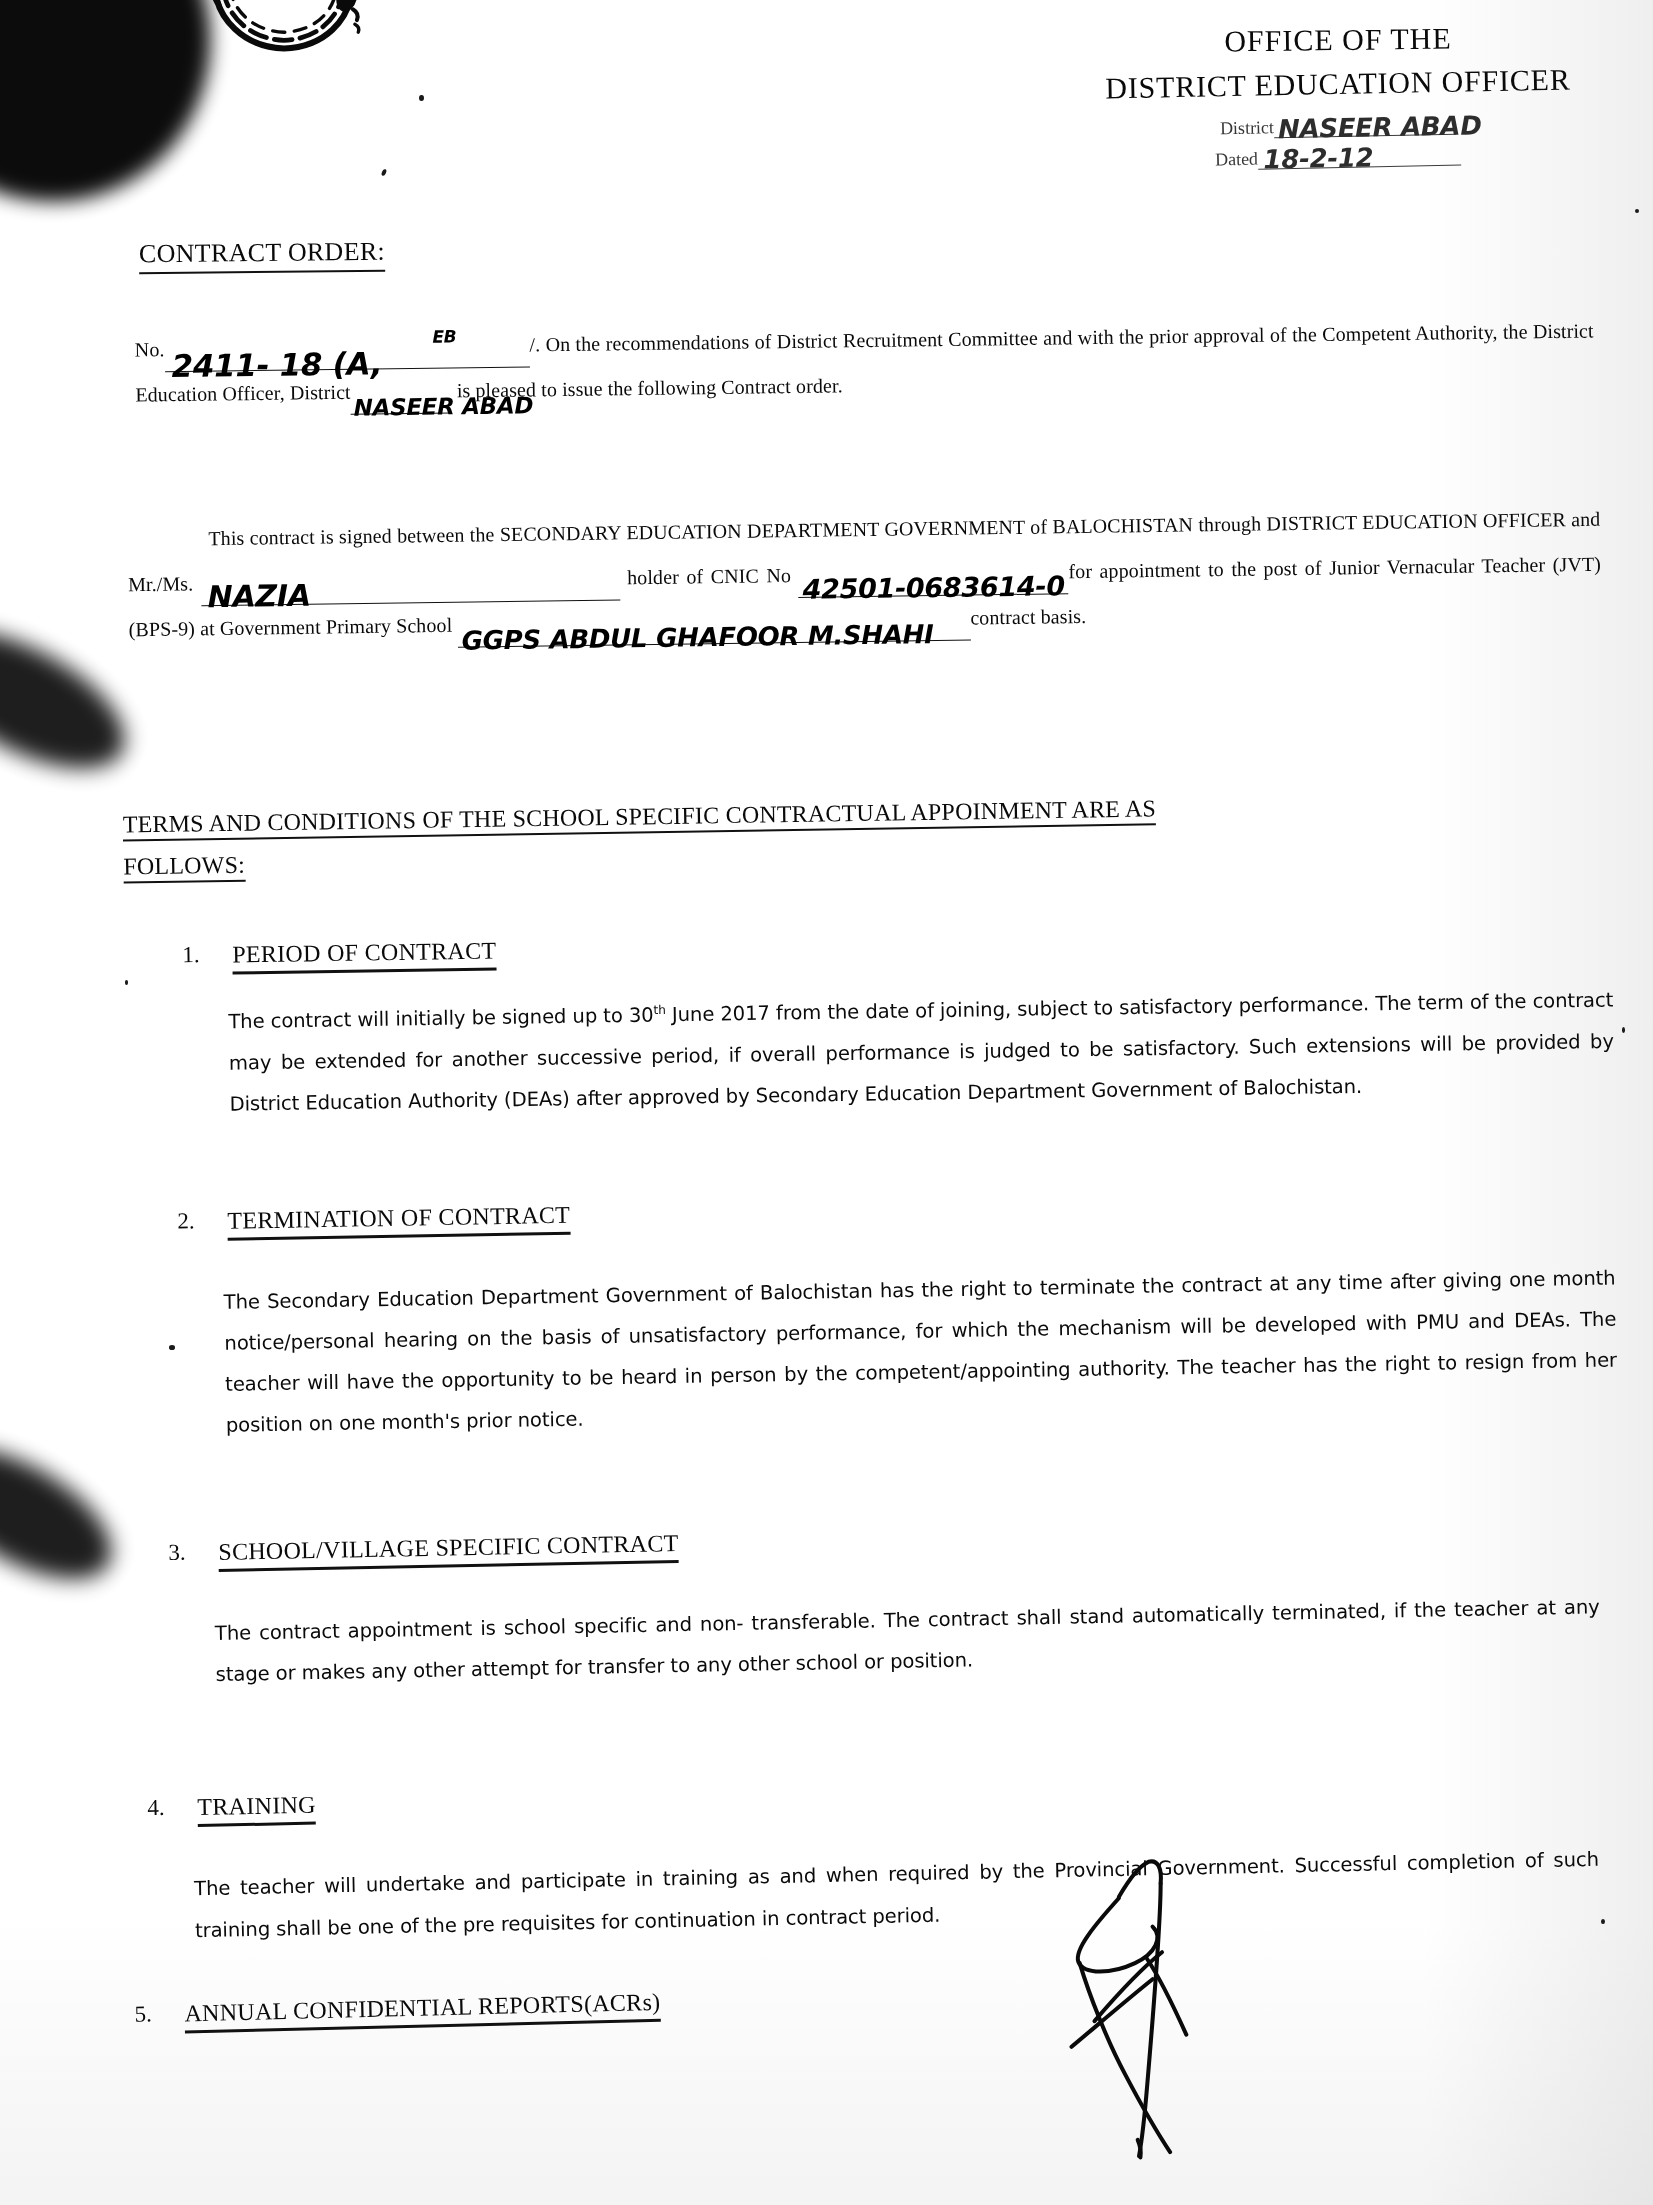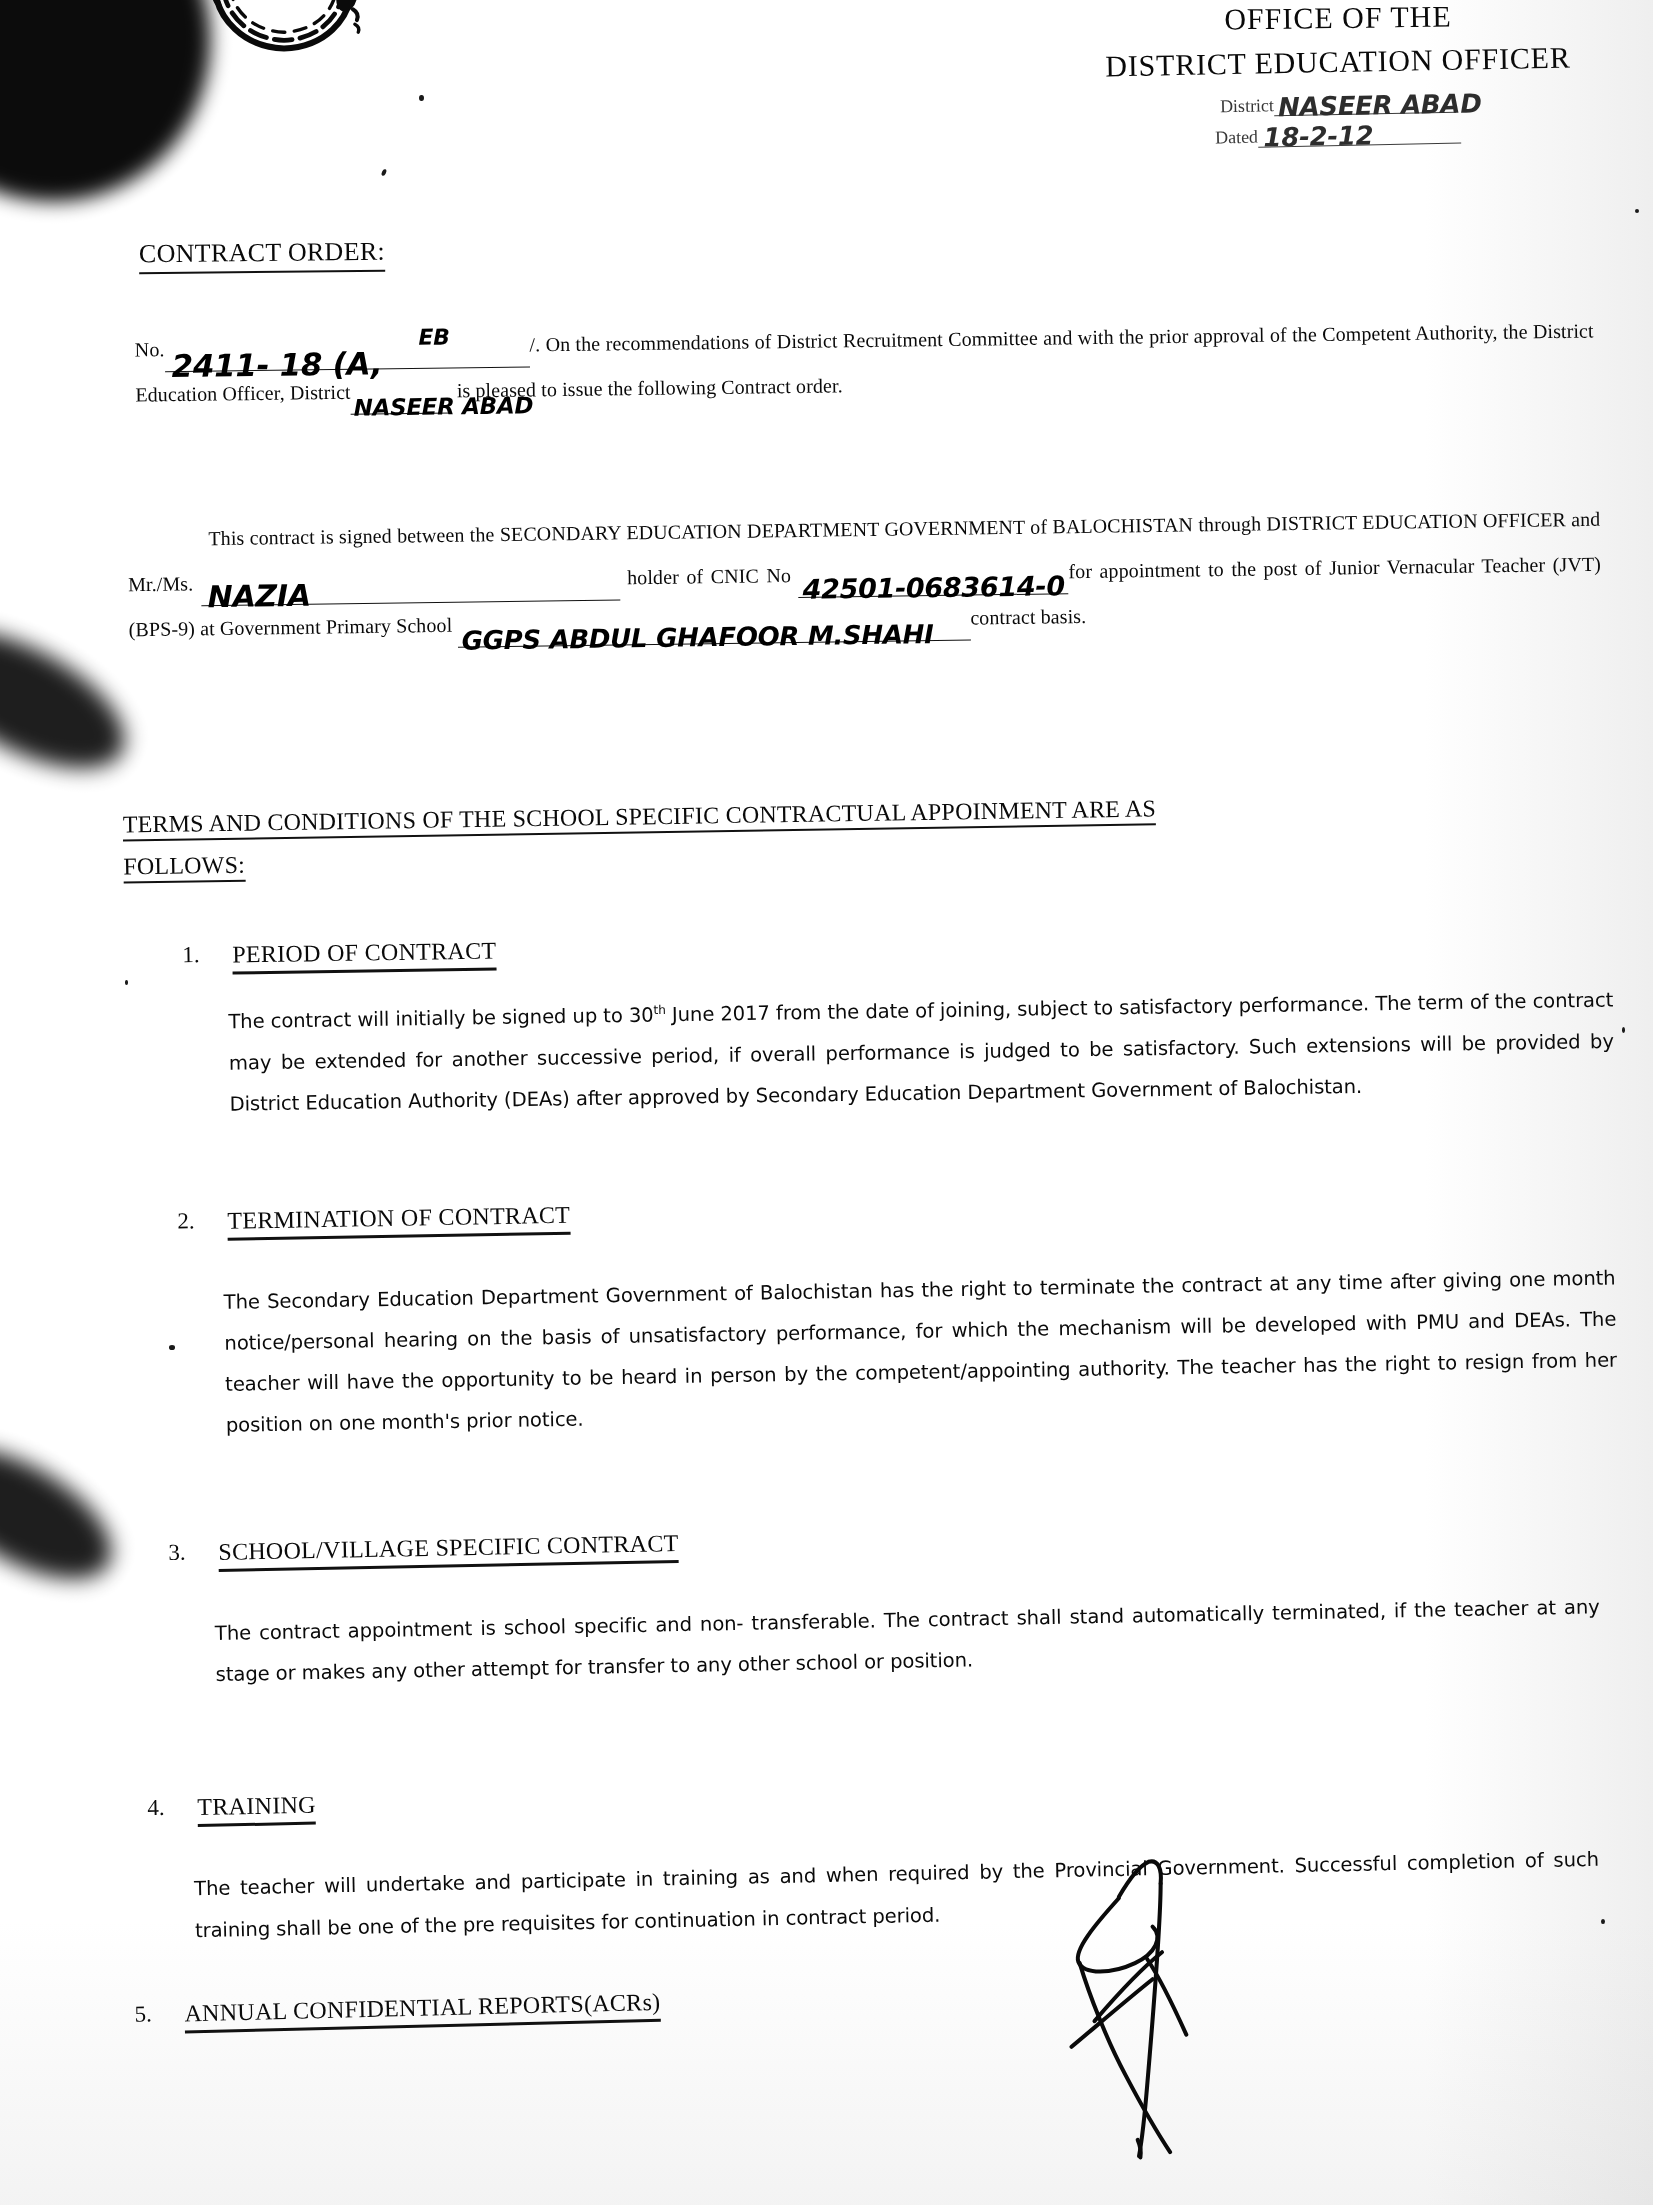--- a/index.html
+++ b/index.html
@@ -66,21 +66,21 @@
   
   #emblem {
     position: absolute;
     left: 203px; top: -15px;
     width: 162px; height: 81px;
   }
 
   
   #letterhead {
     position: absolute;
-    left: 1054px; top: 1px;
+    left: 1054px; top: 23px;
     width: 568px;
     text-align: center;
   }
   .lh-line1 {
     font-size: 30px;
     letter-spacing: 1px;
     transform: rotate(-0.7deg);
     margin-bottom: 9.5px;
     white-space: nowrap;
   }
@@ -265,21 +265,21 @@
         <span class="hw hw-lg" style="position:absolute;left:5.4px;top:-24px;white-space:nowrap;">18-2-12</span>
       </span>
     </div>
   </div>
 
   <div id="contract-order-heading">CONTRACT ORDER:</div>
 
   <div class="para j" id="para-1">
     <span>No.</span><span class="rule" style="width:365px;position:relative;">
       <span class="hw" style="position:absolute;left:6.8px;top:-27px;font-size:31px;white-space:nowrap;">2411- 18 (A,</span>
-      <span class="hw" style="position:absolute;left:254px;top:-53px;font-size:22px;white-space:nowrap;">EB</span>
+      <span class="hw" style="position:absolute;left:268px;top:-53px;font-size:17px;white-space:nowrap;">EB</span>
     </span><span>/. On the recommendations of District Recruitment Committee and with the prior approval of the Competent Authority, the District Education Officer, District</span><span class="rule" style="width:101px;position:relative;">
       <span class="hw hw-md" style="position:absolute;left:2.7px;top:-28px;white-space:nowrap;">NASEER ABAD</span>
     </span> <span>is pleased to issue the following Contract order.</span>
   </div>
 
   <div class="para j" id="para-2">
     <span style="display:inline-block;width:81px;"></span><span>This contract is signed between the SECONDARY EDUCATION DEPARTMENT GOVERNMENT of BALOCHISTAN through DISTRICT EDUCATION OFFICER and Mr./Ms.</span>
     <span class="rule" style="width:419px;position:relative;">
       <span class="hw" style="position:absolute;left:6.8px;top:-31px;font-size:30px;white-space:nowrap;">NAZIA</span>
     </span> <span>holder of CNIC No</span> <span class="rule" style="width:270px;position:relative;">

